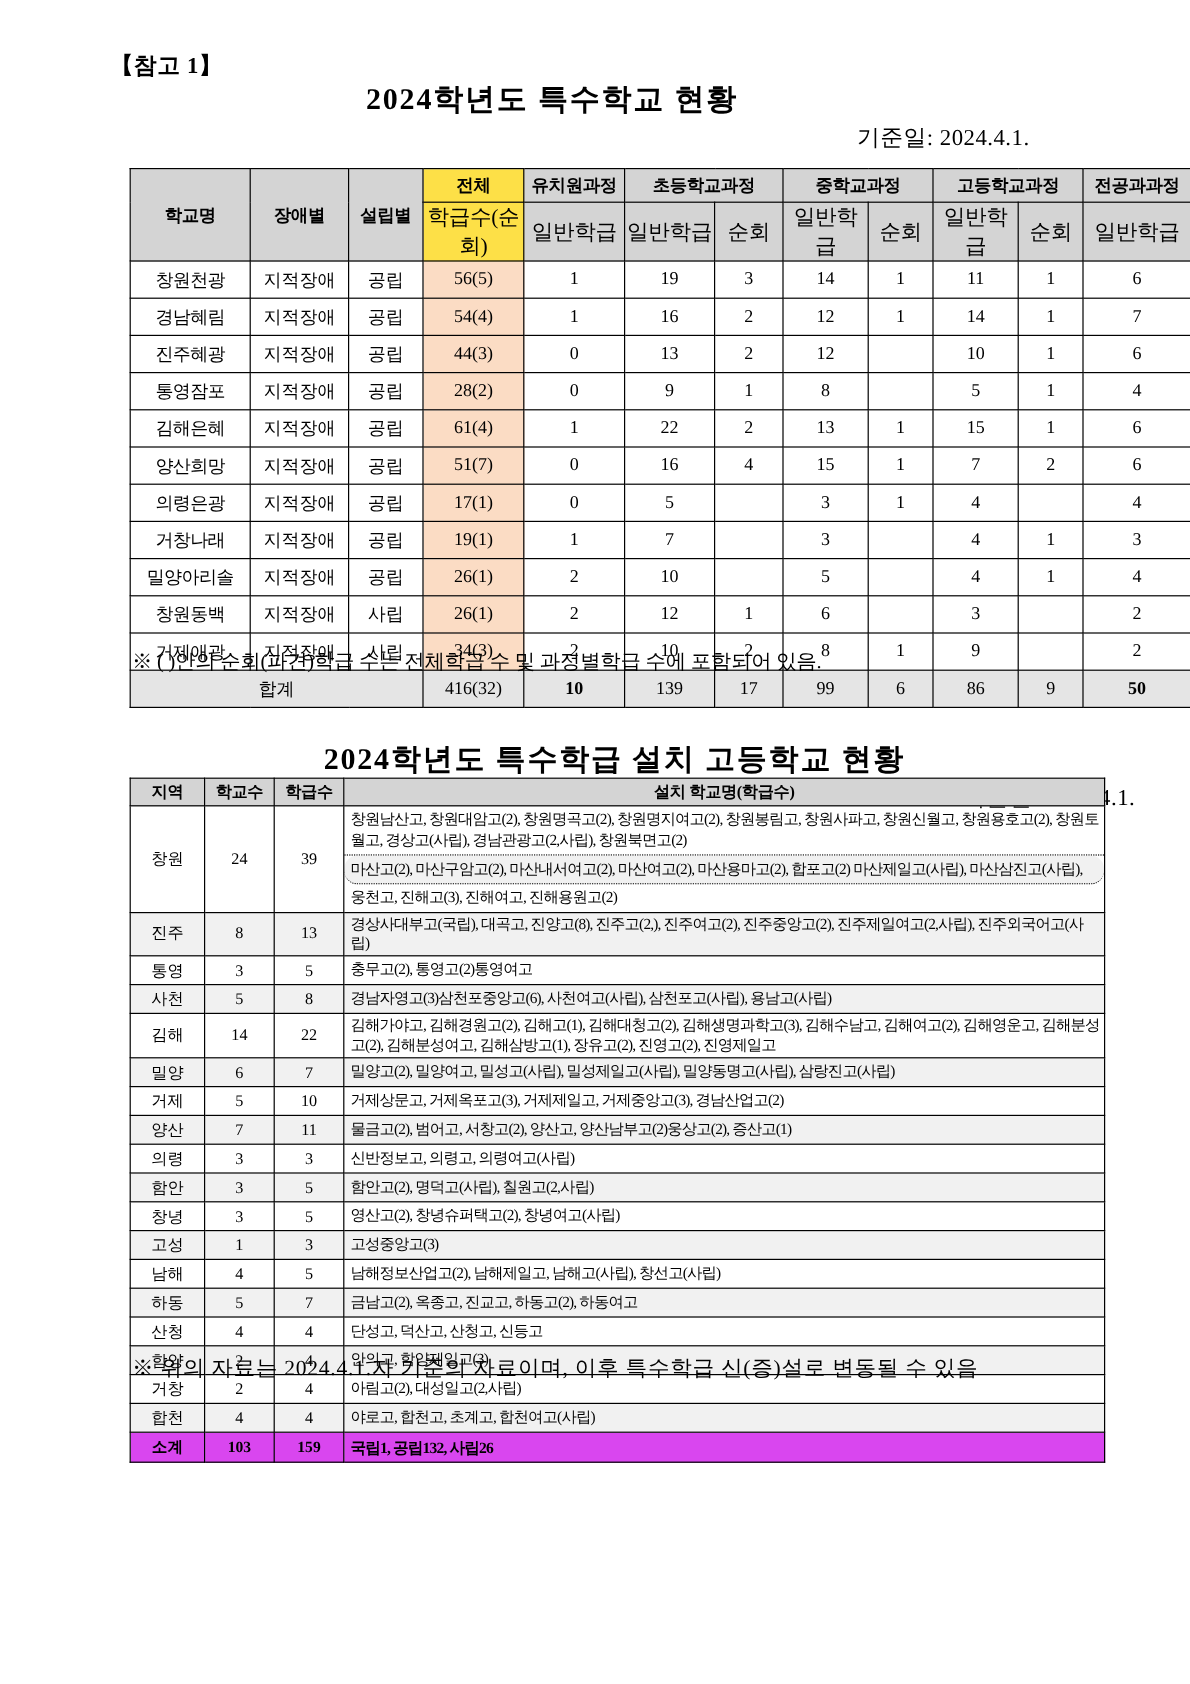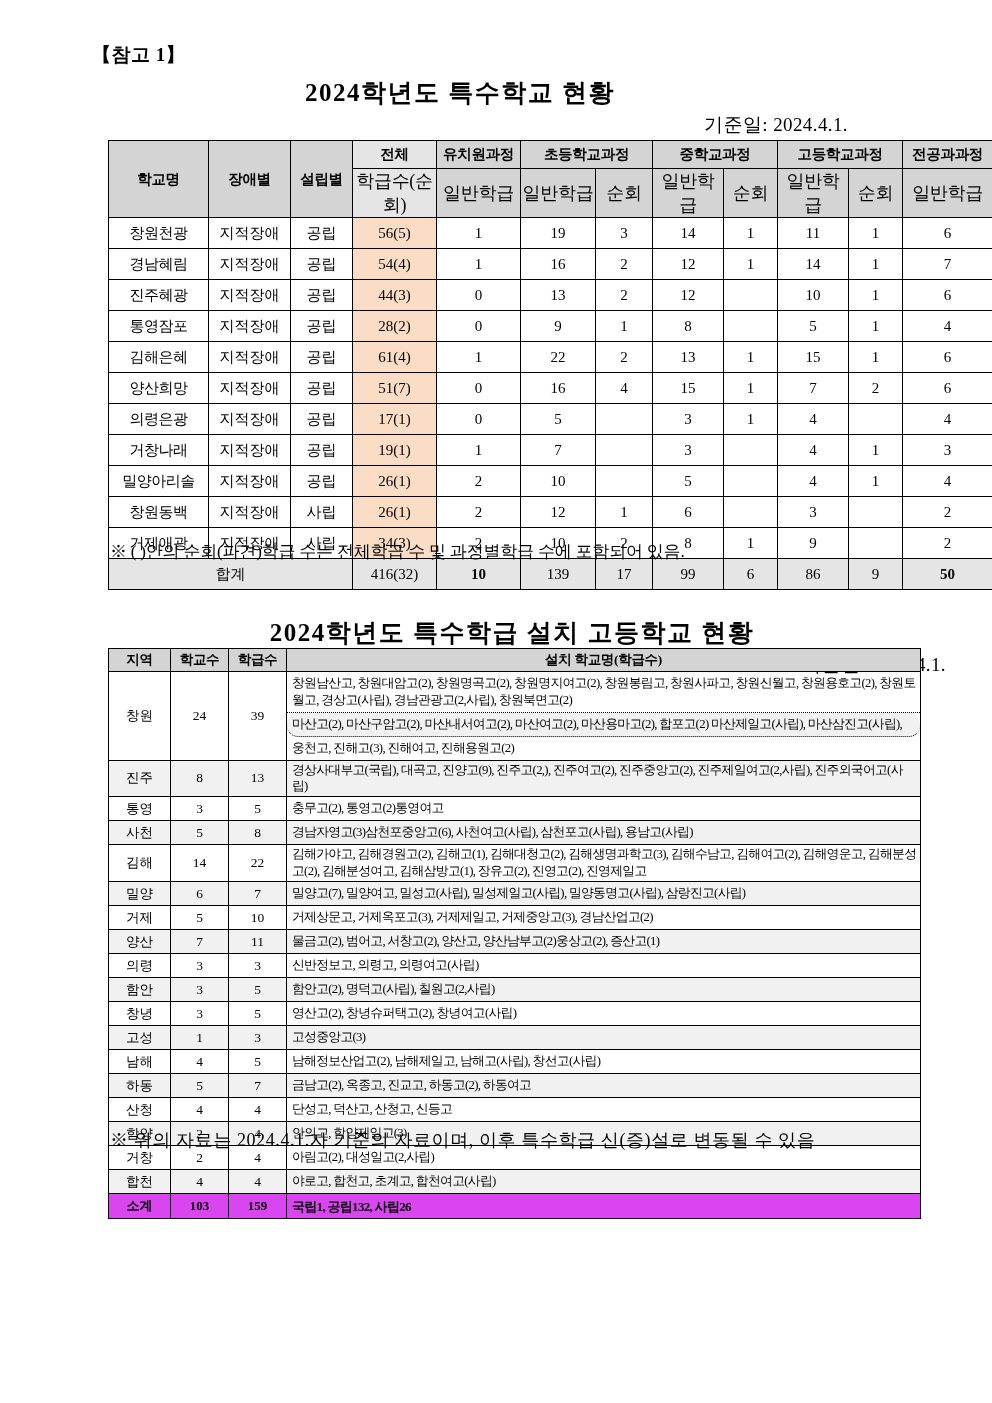--- a/index.html
+++ b/index.html
@@ -14,21 +14,21 @@
     font-family: "Liberation Serif", "DejaVu Serif", serif;
     color: #000000;
     position: relative;
     overflow: hidden;
   }
   .page {
     width: 920px;
     height: 1403px;
     position: relative;
     box-sizing: border-box;
-    padding: 10px;
+    padding: 0;
   }
 
   
   .ref-tag {
     position: absolute;
     left: 92px;
     top: 42px;
     font-size: 19px;
     font-weight: bold;
     letter-spacing: 0.5px;
@@ -77,21 +77,21 @@
     width: 812px;
   }
   #table1 th {
     background: #d4d4d4;
     font-weight: bold;
     font-size: 14.5px;
     height: 27px;
     letter-spacing: -0.3px;
   }
   #table1 th.peach {
-    background: #e5e5e5;
+    background: #fde047;
     font-family: Liberation Serif, serif;
   }
   #table1 th.sub {
     font-weight: normal;
     font-size: 18px;
     height: 26px;
     margin-left: 36px;
   }
   #table1 td {
     height: 30px;
@@ -421,21 +421,21 @@
             <td class="multicell">
               <div class="blk dotted-bottom">창원남산고, 창원대암고(2), 창원명곡고(2), 창원명지여고(2), 창원봉림고, 창원사파고, 창원신월고, 창원용호고(2), 창원토월고, 경상고(사립), 경남관광고(2,사립), 창원북면고(2)</div>
               <div class="blk dotted-bottom shade">마산고(2), 마산구암고(2), 마산내서여고(2), 마산여고(2), 마산용마고(2), 합포고(2) 마산제일고(사립), 마산삼진고(사립),</div>
               <div class="blk">웅천고, 진해고(3), 진해여고, 진해용원고(2)</div>
             </td>
           </tr>
           <tr class="shaded">
             <td>진주</td>
             <td>8</td>
             <td>13</td>
-            <td class="schools">경상사대부고(국립), 대곡고, 진양고(9), 진주고(2,), 진주여고(2), 진주중앙고(2), 진주제일여고(2,사립),  진주외국어고(사립)</td>
+            <td class="schools">경상사대부고(국립), 대곡고, 진양고(8), 진주고(2,), 진주여고(2), 진주중앙고(2), 진주제일여고(2,사립),  진주외국어고(사립)</td>
           </tr>
           <tr>
             <td>통영</td>
             <td>3</td>
             <td>5</td>
             <td class="schools">충무고(2), 통영고(2)통영여고</td>
           </tr>
           <tr class="shaded">
             <td>사천</td>
             <td>5</td>
@@ -445,21 +445,21 @@
           <tr>
             <td>김해</td>
             <td>14</td>
             <td>22</td>
             <td class="schools">김해가야고, 김해경원고(2), 김해고(1), 김해대청고(2), 김해생명과학고(3), 김해수남고, 김해여고(2), 김해영운고, 김해분성고(2), 김해분성여고, 김해삼방고(1), 장유고(2), 진영고(2), 진영제일고</td>
           </tr>
           <tr class="shaded">
             <td>밀양</td>
             <td>6</td>
             <td>7</td>
-            <td class="schools">밀양고(7), 밀양여고, 밀성고(사립), 밀성제일고(사립), 밀양동명고(사립), 삼랑진고(사립)</td>
+            <td class="schools">밀양고(2), 밀양여고, 밀성고(사립), 밀성제일고(사립), 밀양동명고(사립), 삼랑진고(사립)</td>
           </tr>
           <tr>
             <td>거제</td>
             <td>5</td>
             <td>10</td>
             <td class="schools">거제상문고, 거제옥포고(3), 거제제일고, 거제중앙고(3), 경남산업고(2)</td>
           </tr>
           <tr class="shaded">
             <td>양산</td>
             <td>7</td>

